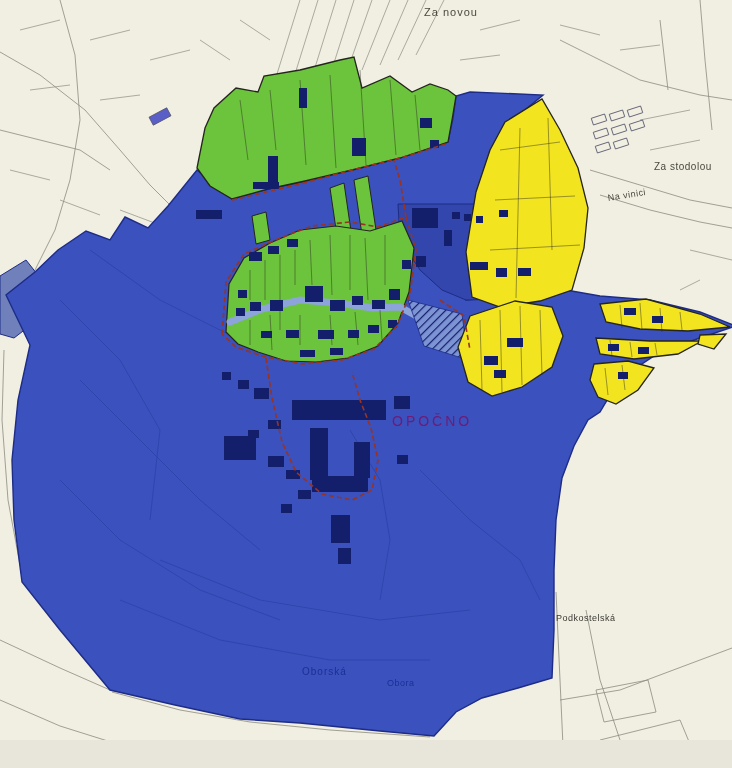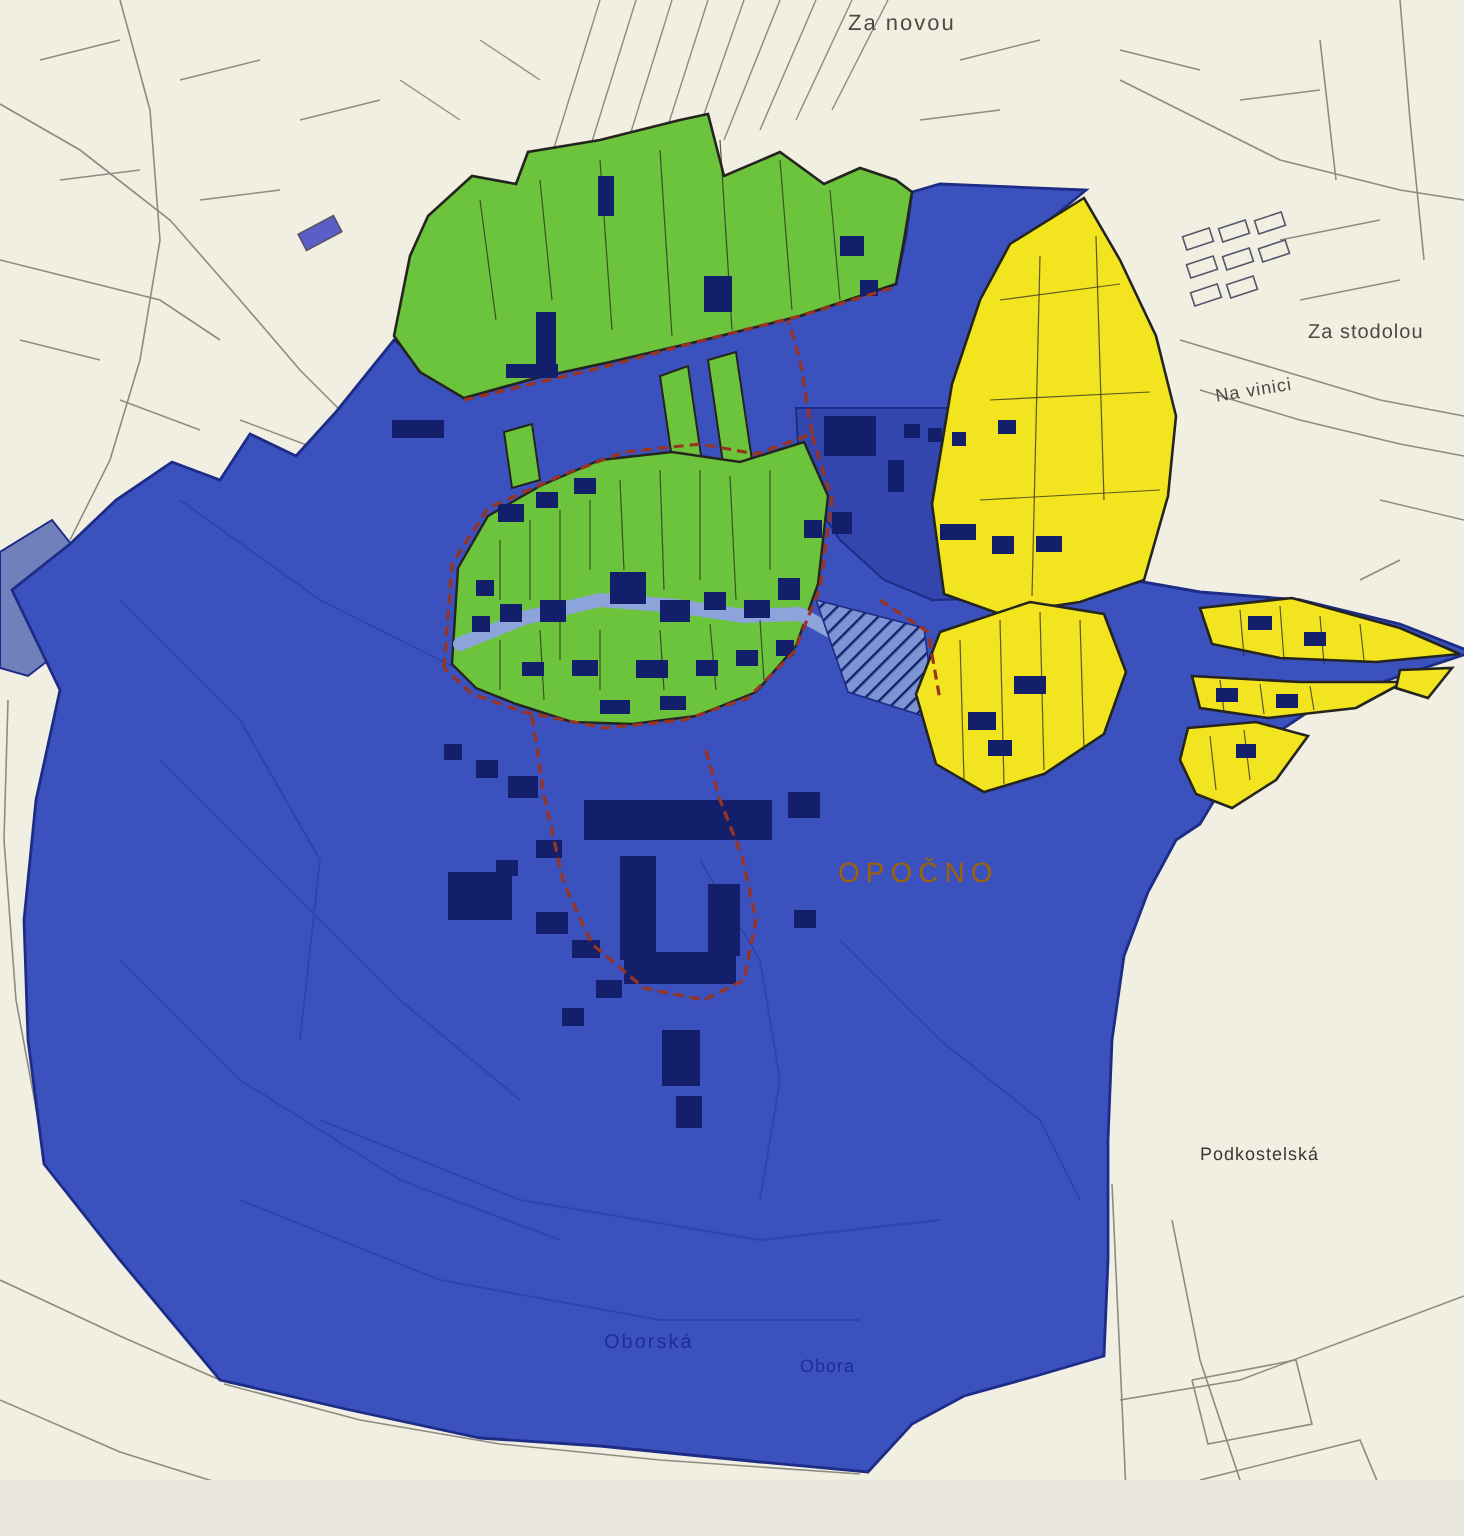--- a/index.html
+++ b/index.html
@@ -203,18 +203,18 @@
       <rect x="612" y="126" width="14" height="7" fill="#f1eee2" stroke="#55556a" stroke-width="0.8" transform="rotate(-18 619 129.5)"></rect>
       <rect x="630" y="122" width="14" height="7" fill="#f1eee2" stroke="#55556a" stroke-width="0.8" transform="rotate(-18 637 125.5)"></rect>
       <rect x="596" y="144" width="14" height="7" fill="#f1eee2" stroke="#55556a" stroke-width="0.8" transform="rotate(-18 603 147.5)"></rect>
       <rect x="614" y="140" width="14" height="7" fill="#f1eee2" stroke="#55556a" stroke-width="0.8" transform="rotate(-18 621 143.5)"></rect>
       <rect x="150" y="112" width="20" height="9" fill="#5a5fc8" stroke="#55556a" stroke-width="0.8" transform="rotate(-28 160 116.5)"></rect>
     </svg>
   <div id="label-layer">
       <div class="map-label" style="left: 424px; top: 6px; font-size: 11px; color: rgb(74, 74, 64); letter-spacing: 1px;">Za novou</div>
       <div class="map-label" style="left: 654px; top: 161px; font-size: 10px; color: rgb(74, 74, 64); letter-spacing: 0.5px;">Za stodolou</div>
       <div class="map-label" style="left: 607px; top: 193px; font-size: 9px; color: rgb(74, 74, 64); letter-spacing: 0.5px; transform: rotate(-9deg);">Na vinici</div>
-      <div class="map-label" style="left: 392px; top: 428px; font-size: 14px; color: #a16207; letter-spacing: 3px; margin-left: 27px;">OPOČNO</div>
-      <div class="map-label" style="left: 556px; top: 572px; font-size: 9px; color: rgb(58, 58, 52); letter-spacing: 0.5px; margin-left: 44px;">Podkostelská</div>
+      <div class="map-label" style="left: 392px; top: 413px; font-size: 14px; color: #701a75; letter-spacing: 3px;">OPOČNO</div>
+      <div class="map-label" style="left: 556px; top: 613px; font-size: 9px; color: rgb(58, 58, 52); letter-spacing: 0.5px;">Podkostelská</div>
       <div class="map-label" style="left: 302px; top: 666px; font-size: 10px; color: rgb(28, 47, 150); letter-spacing: 1px;">Oborská</div>
-      <div class="map-label" style="left: 400px; top: 678px; font-size: 9px; color: rgb(28, 47, 150); letter-spacing: 0.5px;">Obora</div>
+      <div class="map-label" style="left: 387px; top: 678px; font-size: 9px; color: rgb(28, 47, 150); letter-spacing: 0.5px;">Obora</div>
     </div>
 </div>
 
 </body></html>

